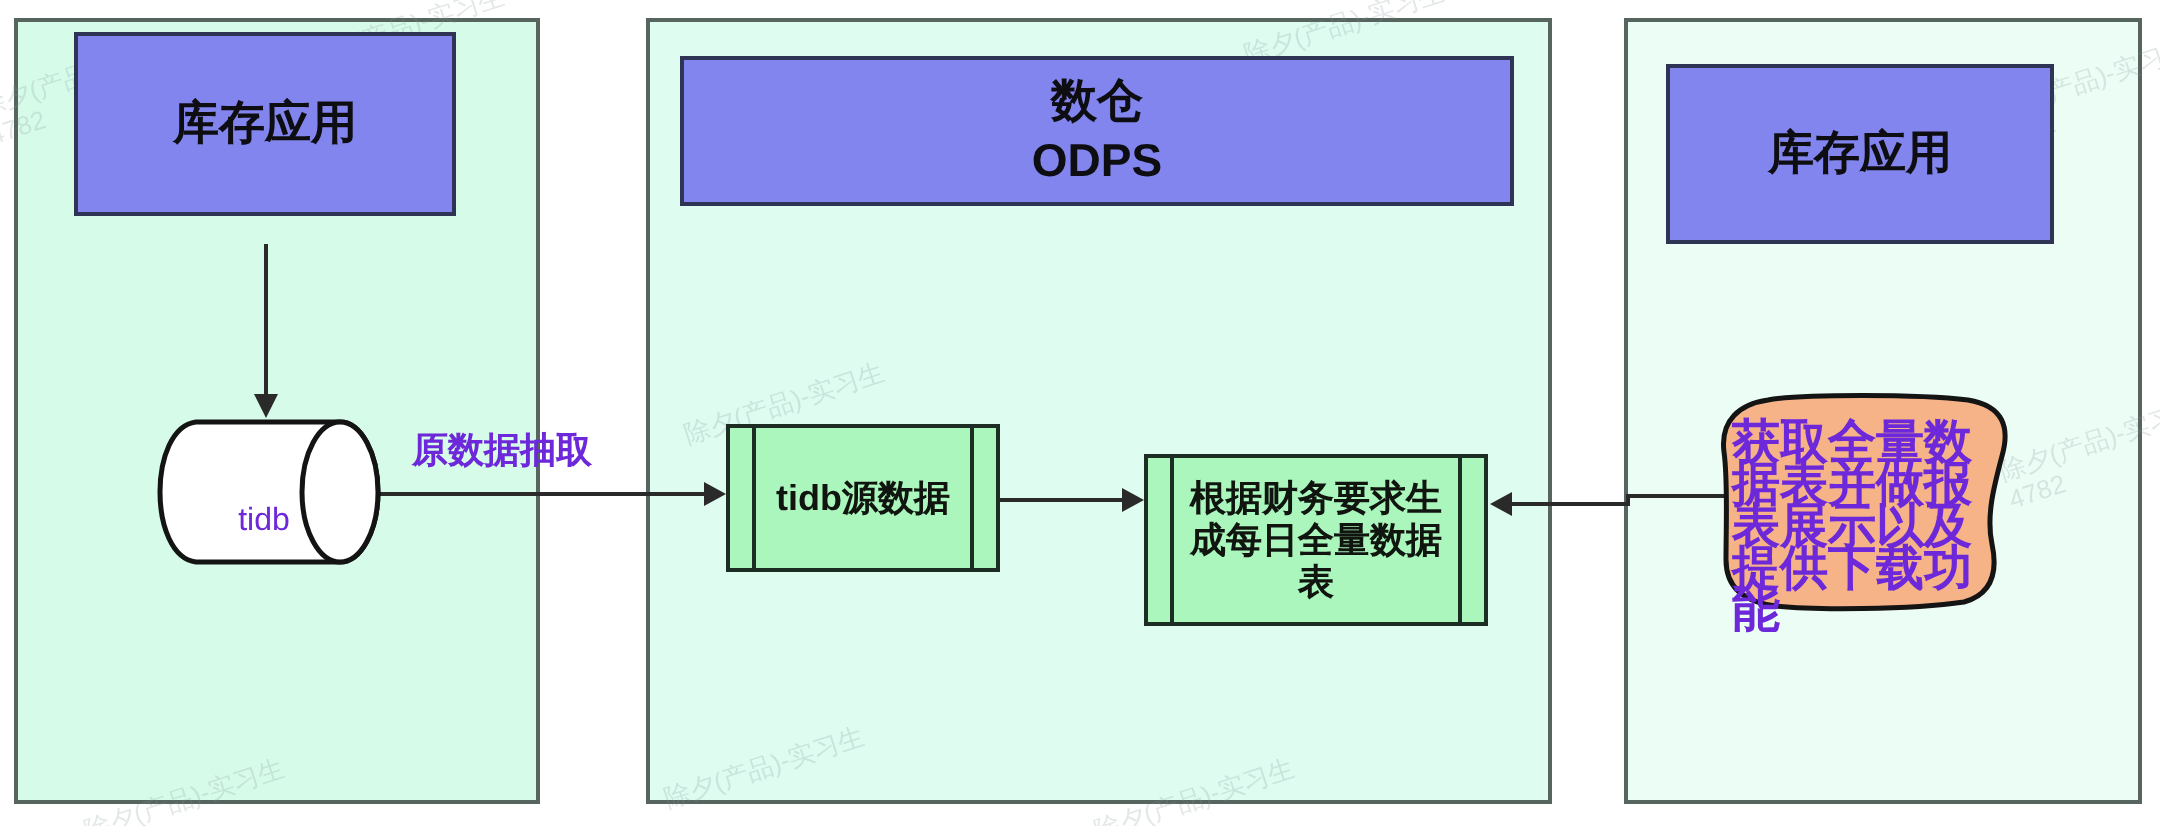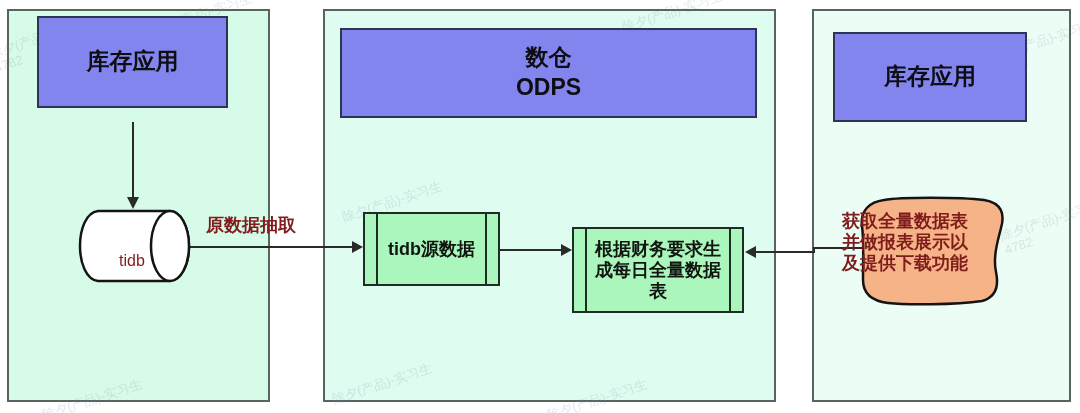--- a/index.html
+++ b/index.html
@@ -10,39 +10,39 @@
   .panel{position:absolute;box-sizing:border-box;border:2px solid #56665f;}
   .panel.left{left:7px;top:9px;width:263px;height:393px;background:#d7fbe9;}
   .panel.middle{left:323px;top:9px;width:453px;height:393px;background:#defcf0;}
   .panel.right{left:812px;top:9px;width:259px;height:393px;background:#ecfdf5;}
   .hdr{
     position:absolute;box-sizing:border-box;border:2px solid #303454;background:#8285ee;
     display:flex;align-items:center;justify-content:center;flex-direction:column;
     font-weight:bold;font-size:23px;line-height:1.3;color:#0d0d12;text-align:center;
   }
   .hdr.inv{left:37px;top:16px;width:191px;height:92px;}
-  .hdr.wh{left:340px;top:28px;width:417px;height:90px;}
+  .hdr.wh{left:340px;top:28px;width:417px;height:75px;}
   .hdr.rp{left:833px;top:32px;width:194px;height:90px;}
   .subproc{
     position:absolute;box-sizing:border-box;border:2px solid #1e2d24;background:#abf6bc;
     display:flex;align-items:center;justify-content:center;text-align:center;
     font-weight:bold;color:#10150f;
   }
   .subproc .bar{position:absolute;top:0;bottom:0;width:2px;background:#1e2d24;}
   .subproc .bar.l{left:11px;}
   .subproc .bar.r{right:11px;}
   .subproc.box1{left:363px;top:212px;width:137px;height:74px;font-size:18px;}
   .subproc.box2{left:572px;top:227px;width:172px;height:86px;font-size:18px;line-height:21px;}
   .subproc .txt{display:block;}
   .subproc.box2 .txt{width:130px;}
   .svglayer{position:absolute;left:0;top:0;width:1080px;height:413px;pointer-events:none;}
-  .nodelabel{position:absolute;font-weight:bold;color:#7f1d1d;}
+  .nodelabel{position:absolute;font-weight:bold;color:#6d28d9;}
   .lbl-tidb{left:100px;top:236px;width:64px;text-align:center;font-size:16px;font-weight:normal;margin-top:16px;}
   .lbl-extract{left:206px;top:213px;width:100px;font-size:18px;}
-  .lbl-doc{left:839px;top:211px;width:132px;font-size:18px;line-height:21px;text-align:center;}
+  .lbl-doc{left:866px;top:211px;width:132px;font-size:24px;line-height:21px;text-align:left;}
   .wm{
     position:absolute;color:#7e949b;opacity:.22;font-size:13px;line-height:15px;
     transform:rotate(-18deg);white-space:nowrap;pointer-events:none;text-align:left;
   }
 </style>
 </head>
 <body>
 
 <div class="stage">
 

